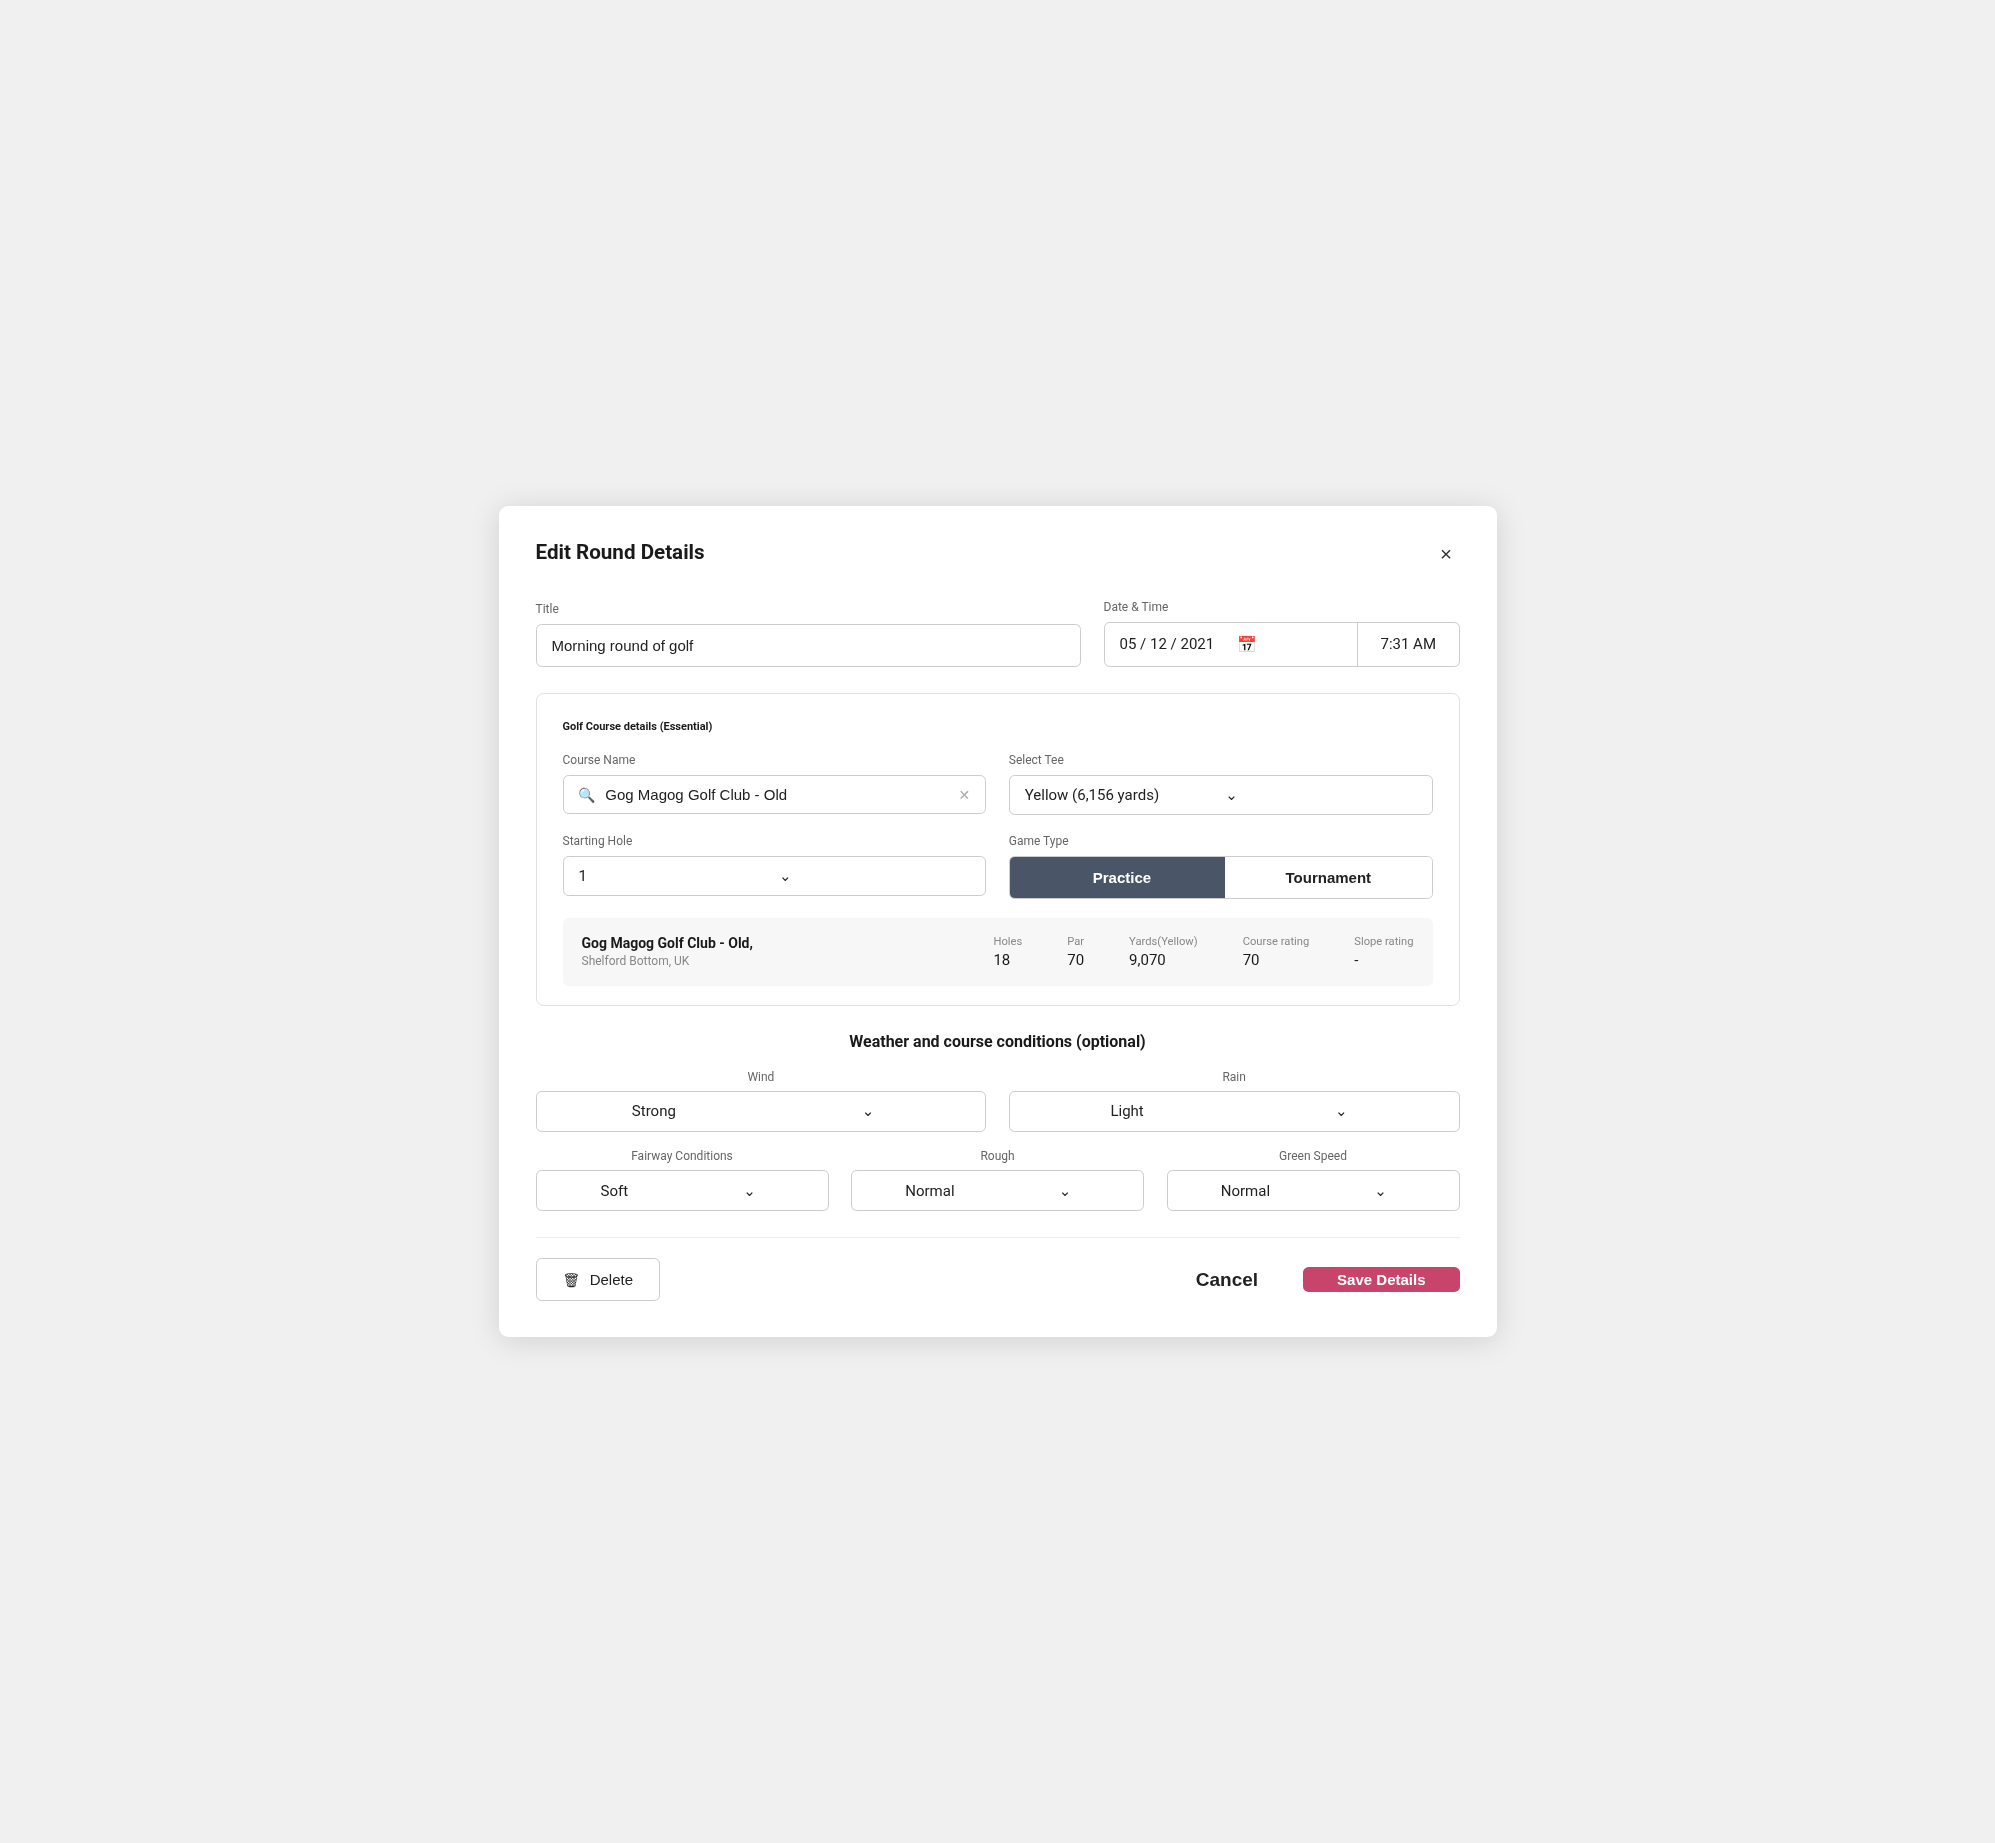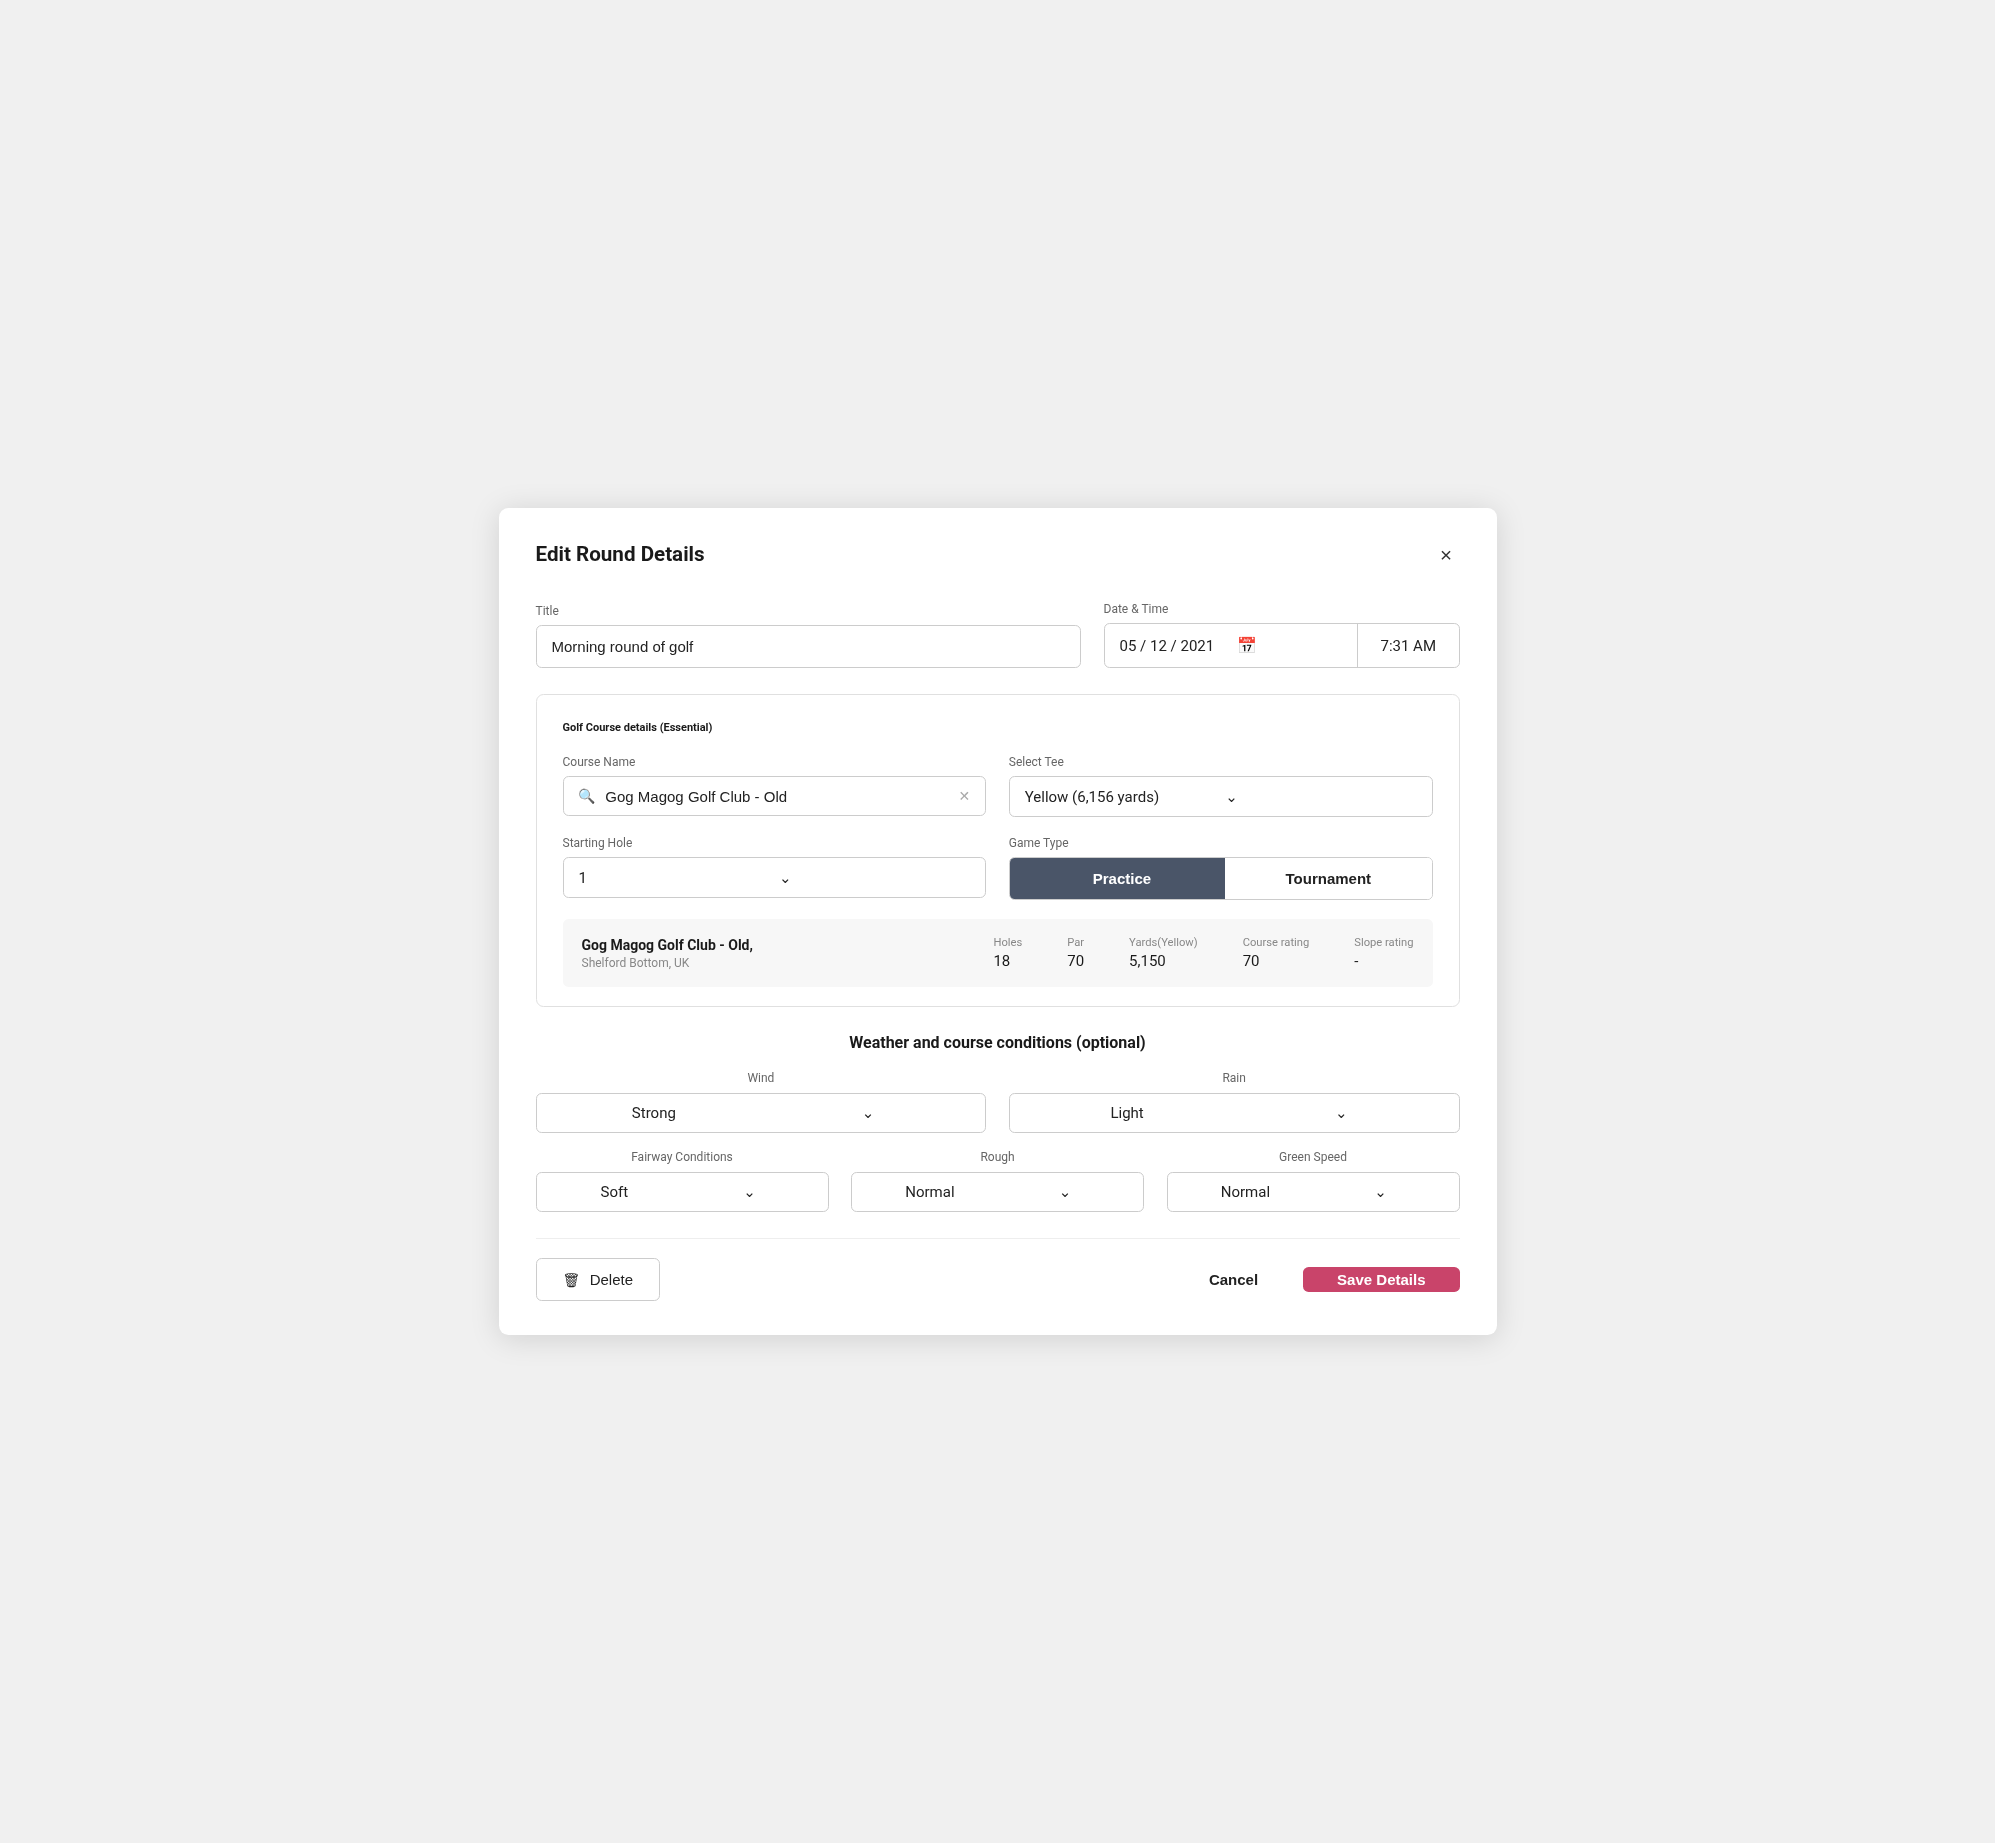--- a/index.html
+++ b/index.html
@@ -268,21 +268,21 @@
       cursor: pointer;
     }
     .footer-right {
       display: flex;
       align-items: center;
       gap: 30px;
     }
     .cancel-btn {
       background: none;
       border: none;
-      font-size: 15px;
+      font-size: 19px;
       font-weight: 600;
       color: #222;
       cursor: pointer;
       padding: 12px 15px;
     }
     .save-btn {
       background: #c9446a;
       color: #fff;
       border: none;
       border-radius: 5.6px;
@@ -371,21 +371,21 @@
         <div class="stat-item">
           <span class="stat-label">Holes</span>
           <span class="stat-value">18</span>
         </div>
         <div class="stat-item">
           <span class="stat-label">Par</span>
           <span class="stat-value">70</span>
         </div>
         <div class="stat-item">
           <span class="stat-label">Yards(Yellow)</span>
-          <span class="stat-value">5,150</span>
+          <span class="stat-value">9,070</span>
         </div>
         <div class="stat-item">
           <span class="stat-label">Course rating</span>
           <span class="stat-value">70</span>
         </div>
         <div class="stat-item">
           <span class="stat-label">Slope rating</span>
           <span class="stat-value">-</span>
         </div>
       </div>

